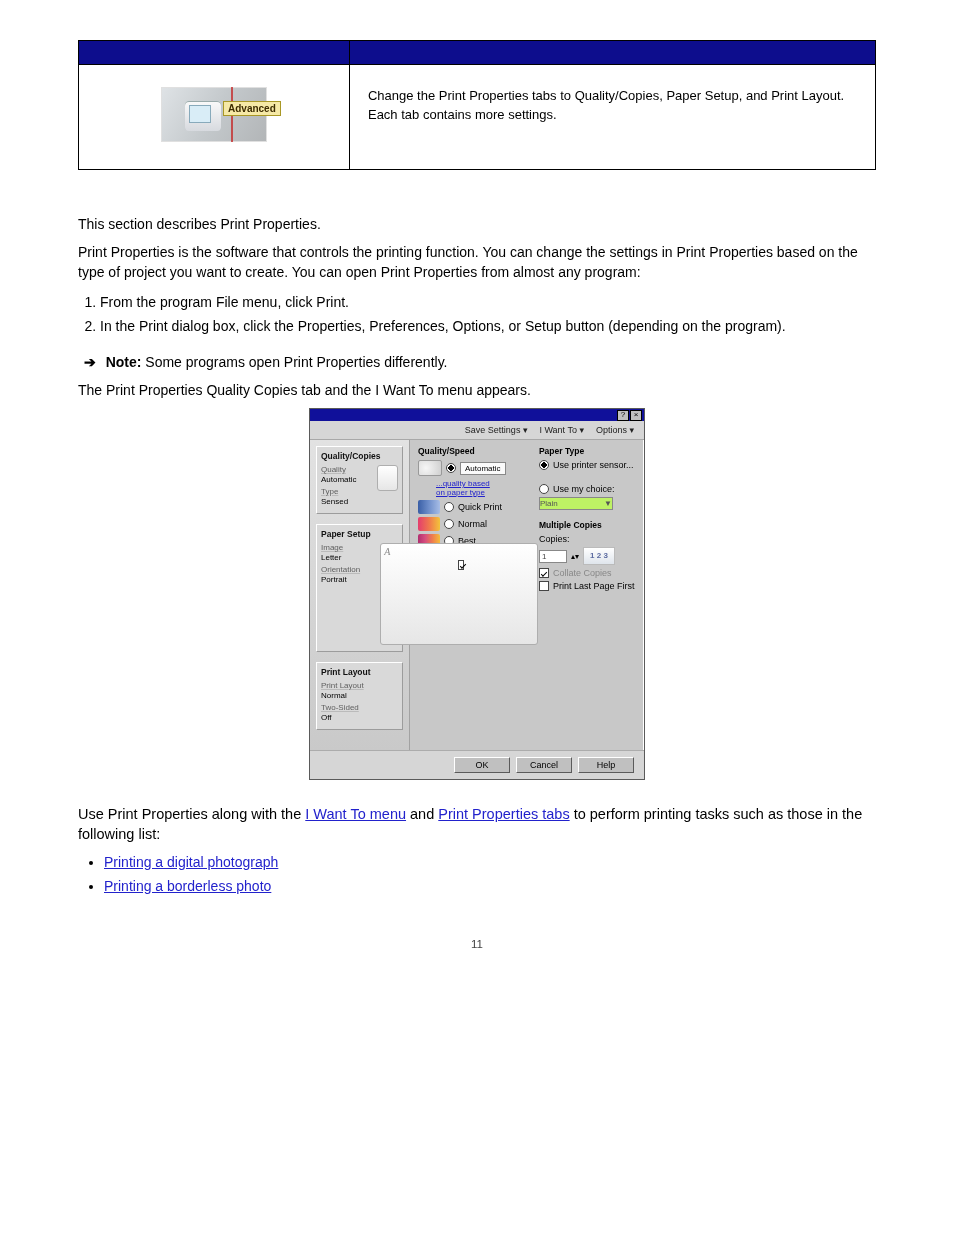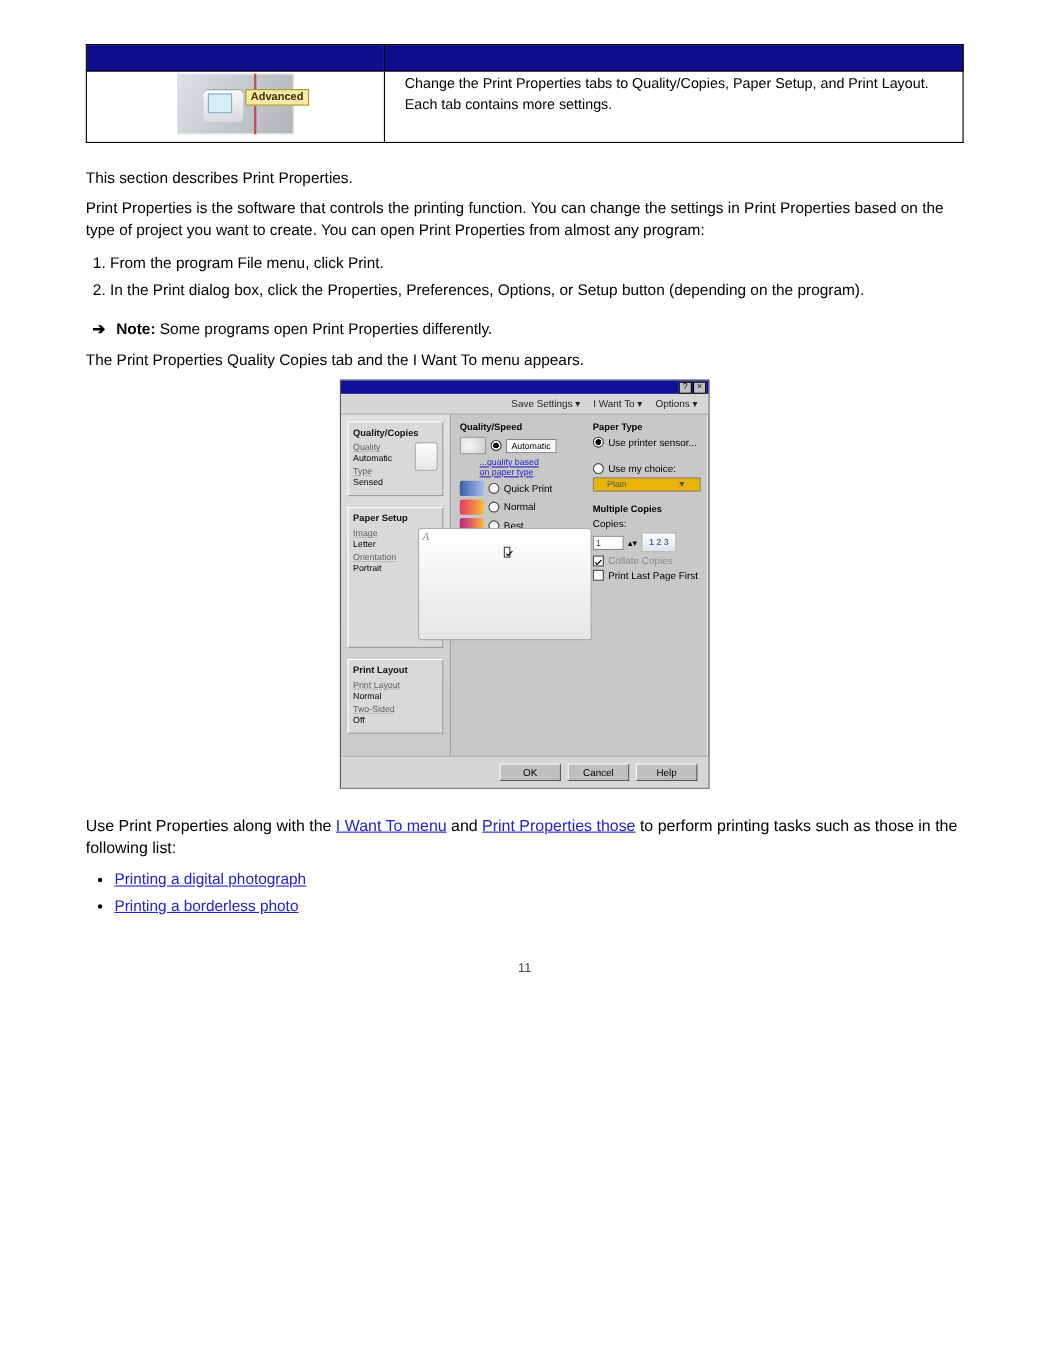--- a/index.html
+++ b/index.html
@@ -21,21 +21,21 @@
     width:954px;
     background:var(--docbg);
     font-family:"Segoe UI","Trebuchet MS",Arial,sans-serif;
     color:var(--ink);
   }
   .page{box-sizing:border-box;padding:40px 78px 60px 78px}
 
   
   .def-table{width:100%;border:var(--borderthin);border-collapse:collapse}
   .def-head-row{background:var(--navy);height:24px}
-  .def-cell{border:var(--borderthin);padding:2px 18px;vertical-align:top;font:14px/1.35 "Segoe UI",Arial,sans-serif}
+  .def-cell{border:var(--borderthin);padding:22px 18px;vertical-align:top;font:14px/1.35 "Segoe UI",Arial,sans-serif}
   .def-cell.fromcol{width:34%;text-align:center}
   .advanced-img{
     display:inline-block;position:relative;width:106px;height:55px;
     background:linear-gradient(120deg,#dfe3e6 0%,#c4c9cc 50%,#b2b5b7 100%);
     box-shadow:0 0 0 1px #e0e0e0 inset;
   }
   .advanced-img::before{content:"";position:absolute;left:70px;top:0;bottom:0;width:2px;background:#c42e2e;opacity:.8}
   .ai-icon{position:absolute;left:24px;top:14px;width:36px;height:30px;border-radius:4px;background:linear-gradient(#fafafa,#d7dadf);box-shadow:0 1px 0 #9aa inset}
   .ai-icon::after{content:"";position:absolute;left:4px;top:4px;width:20px;height:16px;background:#d9edf7;border:1px solid #8ab}
   .ai-tag{position:absolute;left:62px;top:14px;padding:1px 4px;background:#f6e9a6;border:1px solid #a99826;font:bold 10px Arial;color:#3d2c00}
@@ -82,21 +82,21 @@
   .g-b{background:linear-gradient(90deg,#b12e6f,#d64e7e,#ef7f4c,#f5bd3a)}
   .g-sw{width:20px;height:12px;background:#4f5aa5;border:1px solid #999;display:inline-block;margin-right:2px}
   .g-sw2{background:#d13d69}
   .rad{width:8px;height:8px;border:1px solid #444;border-radius:50%;background:#fff;display:inline-block}
   .rad.on{background:radial-gradient(circle,#000 0 45%,#fff 50%)}
   .chk{width:8px;height:8px;border:1px solid #444;background:#fff;display:inline-block}
   .chk.on{background:#fff;position:relative}
   .chk.on::after{content:"";position:absolute;left:1px;top:3px;width:5px;height:2px;border-left:1.5px solid #000;border-bottom:1.5px solid #000;transform:rotate(-45deg)}
   .autobox{background:#fafafa;border:1px solid #888;padding:1px 4px;font:8px Arial}
   .hotlink{color:var(--link);text-decoration:underline;font:8px/9px Arial;display:block}
-  .drop{border:1px solid #888;background:#eab308;padding:1px 12px;font:8px Arial;color:#555;width:72px;display:flex;justify-content:space-between;align-items:center}
+  .drop{border:1px solid #888;background:#bef264;padding:1px 0;font:8px Arial;color:#555;width:72px;display:flex;justify-content:space-between;align-items:center}
   .drop .caret{font:8px Arial}
   .spin{border:1px solid #888;background:#fff;padding:1px 2px;font:8px Arial;color:#444;width:22px}
   .coll{width:30px;height:16px;border:1px solid #bbb;background:linear-gradient(#fff,#dfe5ec);font:bold 8px/16px Arial;text-align:center;color:#5b6aa0;display:inline-block}
   .dialog-btns{display:flex;justify-content:flex-end;gap:6px;padding:6px 10px;background:var(--panel-light);border-top:1px solid #acacac}
   .dbtn{min-width:42px;text-align:center;padding:2px 6px;font:9px Arial;background:var(--btnface);border:1px solid #5b5b5b;border-top-color:#fff;border-left-color:#fff}
 
   
   .lead{font:14.5px/1.4 Arial,sans-serif;margin:16px 0 6px 0}
   .lead-bullets{margin:2px 0;padding-left:26px;font:14px/1.6 Arial}
   .lead-bullets li{list-style:disc;margin:2px 0}
@@ -122,21 +122,21 @@
           <span class="ai-tag">Advanced</span>
         </div>
       </td>
       <td class="def-cell">
         <div class="def-text">Change the Print Properties tabs to Quality/Copies, Paper Setup, and Print Layout. Each tab contains more settings.</div>
       </td>
     </tr>
   </tbody>
     </table>
 
-  <p class="body" style="margin-top:21px">This section describes Print Properties.</p>
+  <p class="body" style="margin-top:44px">This section describes Print Properties.</p>
 
   <p class="body">Print Properties is the software that controls the printing function. You can change the settings in Print Properties based on the type of project you want to create. You can open Print Properties from almost any program:</p>
   <ol class="steps">
     <li>
       <span>From the program File menu, click </span><span class="emph">Print</span>.
     </li>
     <li>
       <span>In the Print dialog box, click the </span><span class="emph">Properties</span><span>, </span><span class="emph">Preferences</span><span>, </span><span class="emph">Options</span><span>, or </span><span class="emph">Setup</span><span> button (depending on the program).</span>
     </li>
   </ol>
@@ -269,21 +269,21 @@
       </div>
     </div>
     <div class="dialog-btns">
       <div class="dbtn">OK</div>
       <div class="dbtn">Cancel</div>
       <div class="dbtn">Help</div>
     </div>
   </div>
 
   <p class="lead">
-    <span>Use Print Properties along with the </span><a href="#" style="color:var(--link);">I Want To menu</a><span> and </span><a href="#" style="color:var(--link);text-decoration:underline">Print Properties those</a><span> to perform printing tasks such as those in the following list:</span>
+    <span>Use Print Properties along with the </span><a href="#" style="color:var(--link);">I Want To menu</a><span> and </span><a href="#" style="color:var(--link);text-decoration:underline">Print Properties tabs</a><span> to perform printing tasks such as those in the following list:</span>
   </p>
   <ul class="lead-bullets">
     <li><a href="#">Printing a digital photograph</a></li>
     <li><a href="#">Printing a borderless photo</a></li>
   </ul>
 
   <div class="footer">11</div>
 </div>
 
 </body></html>

